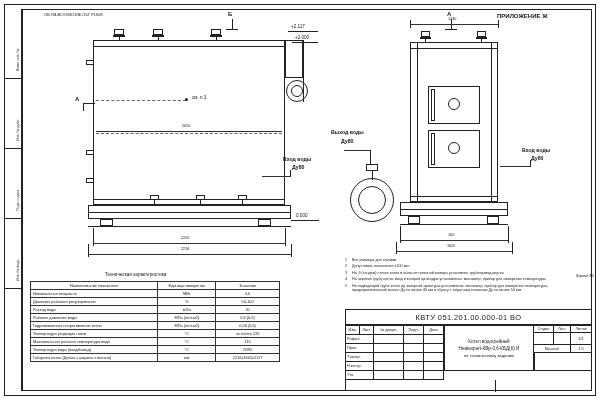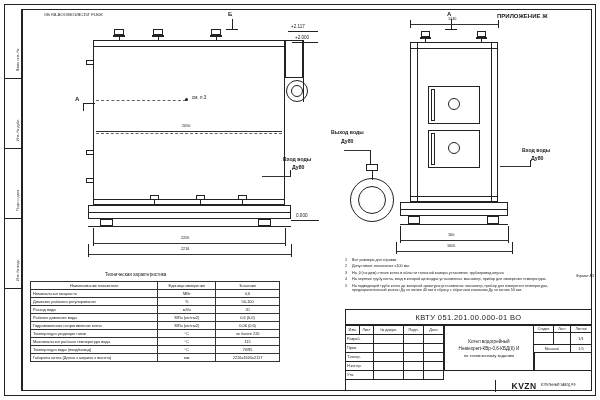--- a/index.html
+++ b/index.html
@@ -323,21 +323,17 @@
     <div class="cell" style="left:188px;top:7px;width:20px;height:12px;border-right:1px solid #222;border-bottom:1px solid #222;display:flex;align-items:center;justify-content:center;"></div>
     <div class="cell" style="left:208px;top:7px;width:17px;height:12px;border-right:1px solid #222;border-bottom:1px solid #222;display:flex;align-items:center;justify-content:center;"></div>
     <div class="cell" style="left:225px;top:7px;width:20px;height:12px;border-bottom:1px solid #222;display:flex;align-items:center;justify-content:center;font-size:4px;">1/1</div>
 
     <div class="cell" style="left:188px;top:19px;width:37px;height:8px;border-right:1px solid #222;border-bottom:1px solid #222;display:flex;align-items:center;justify-content:center;font-size:3.4px;">Масштаб</div>
     <div class="cell" style="left:225px;top:19px;width:20px;height:8px;border-bottom:1px solid #222;display:flex;align-items:center;justify-content:center;font-size:4px;">1:5</div>
 
     <div class="cell" style="left:188px;top:27px;width:57px;height:18px;border-left:1px solid #222;border-bottom:1px solid #222;"></div>
 
     <div class="cell" style="left:0;top:54px;width:150px;height:12px;border-right:1px solid #222;"></div>
-    <div class="cell" style="left:150px;top:54px;width:95px;height:12px;display:flex;align-items:center;justify-content:center;gap:4px;">
-      <span style="font-size:8.5px;font-weight:bold;letter-spacing:.5px;">KVZN</span>
-      <span style="font-size:3px;line-height:1.15;text-align:left;">КОТЕЛЬНЫЙ ЗАВОД РФ</span>
-    </div>
   </div>
 
   <div class="fmt">Формат  А3</div>
 
 </div>
 
 </body></html>

